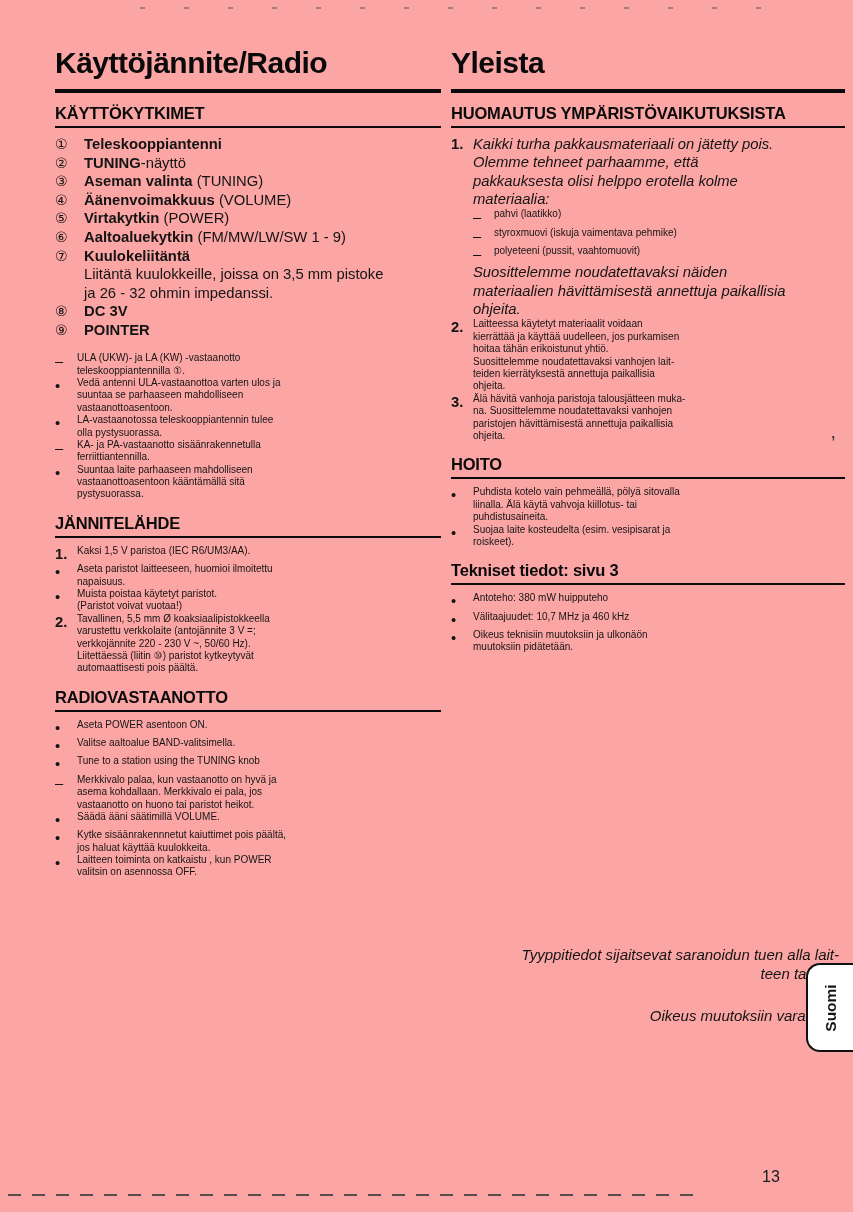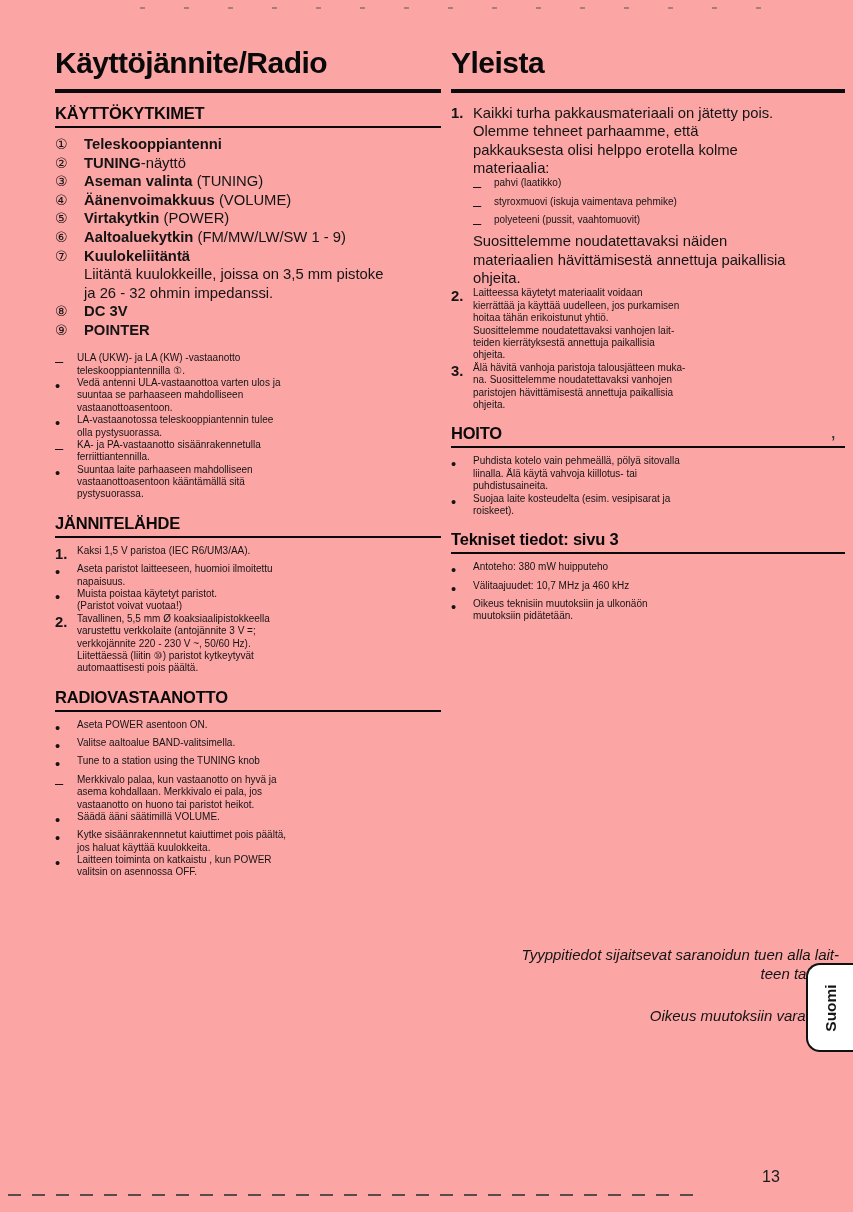--- a/index.html
+++ b/index.html
@@ -20,21 +20,21 @@
   .sec-heading{
     font-size:16.5px;font-weight:bold;letter-spacing:-0.2px;color:#0a0a0a;
     border-bottom:2.5px solid #0a0a0a;padding-bottom:3px;margin-bottom:7px;
   }
   .li{display:flex;align-items:flex-start;}
   .mk{flex:none;width:22px;font-size:14.8px;line-height:1.24;}
   .mkb{font-weight:bold;}
   .cnum{flex:none;width:29px;font-size:14px;line-height:1.33;}
   .txt{flex:1;font-size:10px;line-height:1.24;white-space:pre-line;}
   .txtw{flex:1;font-size:14.8px;line-height:1.24;}
-  .t{white-space:pre-line;}
+  .t{white-space:pre-line;font-style:italic;}
   .sub{margin-left:29px;font-size:14.8px;line-height:1.24;white-space:pre-line;}
   .sub2 .mk{width:21px;}
   .notes{
     position:absolute;left:447px;top:946px;width:392px;
     font-size:15px;font-style:italic;text-align:right;line-height:1.25;
   }
   .note{white-space:pre-line;margin-bottom:23px;}
   .side-tab{
     position:absolute;right:0;top:963px;width:45px;height:85px;
     border:2.5px solid #111;border-right:none;border-radius:14px 0 0 14px;
@@ -199,20 +199,21 @@
             <span class="txt">Laitteen toiminta on katkaistu , kun POWER
 valitsin on asennossa OFF.</span>
           </div>
       </div>
     </div>
 
     <div class="col-right">
       <div class="page-title">Yleista</div>
 
       <div class="sec">
+        <div class="sec-heading">HUOMAUTUS YMPÄRISTÖVAIKUTUKSISTA</div>
         <div class="li">
           <span class="mk mkb">1.</span>
           <div class="txtw">
             <div class="t">Kaikki turha pakkausmateriaali on jätetty pois.
 Olemme tehneet parhaamme, että
 pakkauksesta olisi helppo erotella kolme
 materiaalia:</div>
             <div class="li sub2">
                 <span class="mk">–</span>
                 <span class="txt">pahvi (laatikko)</span>

